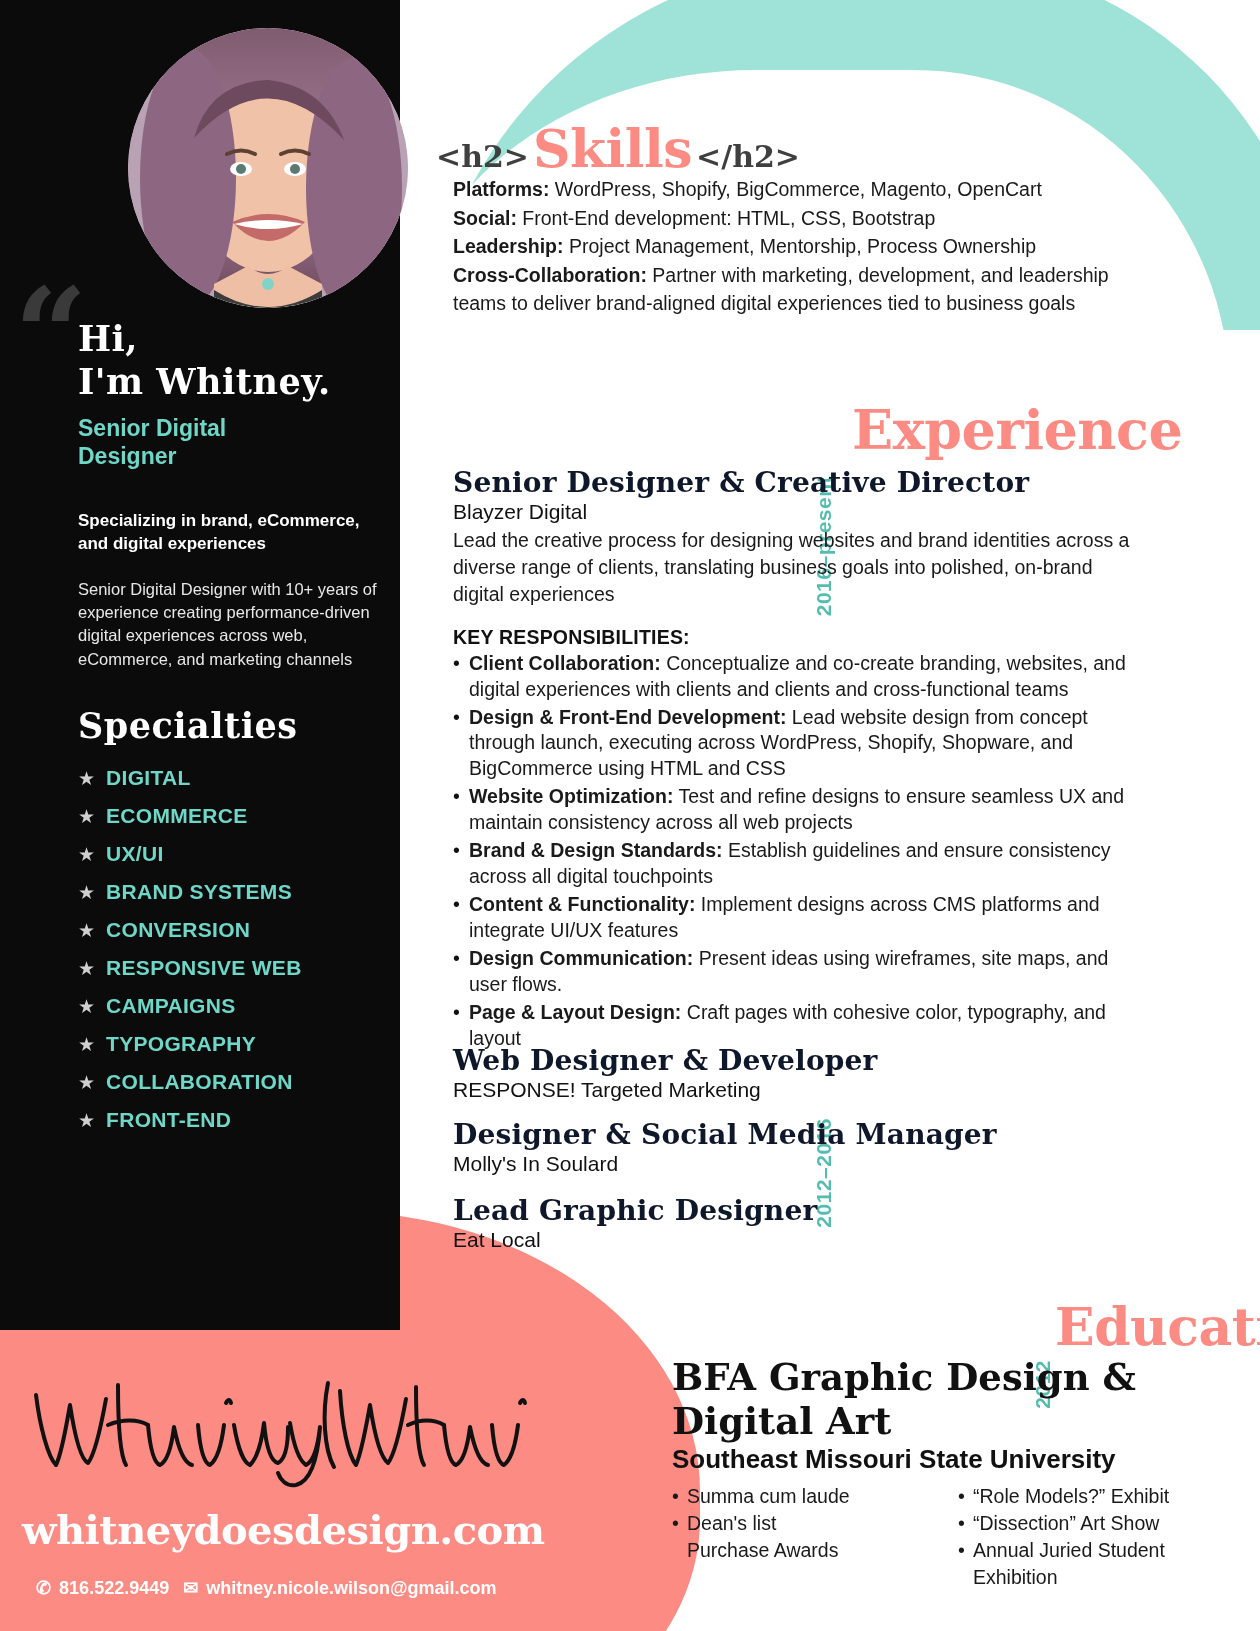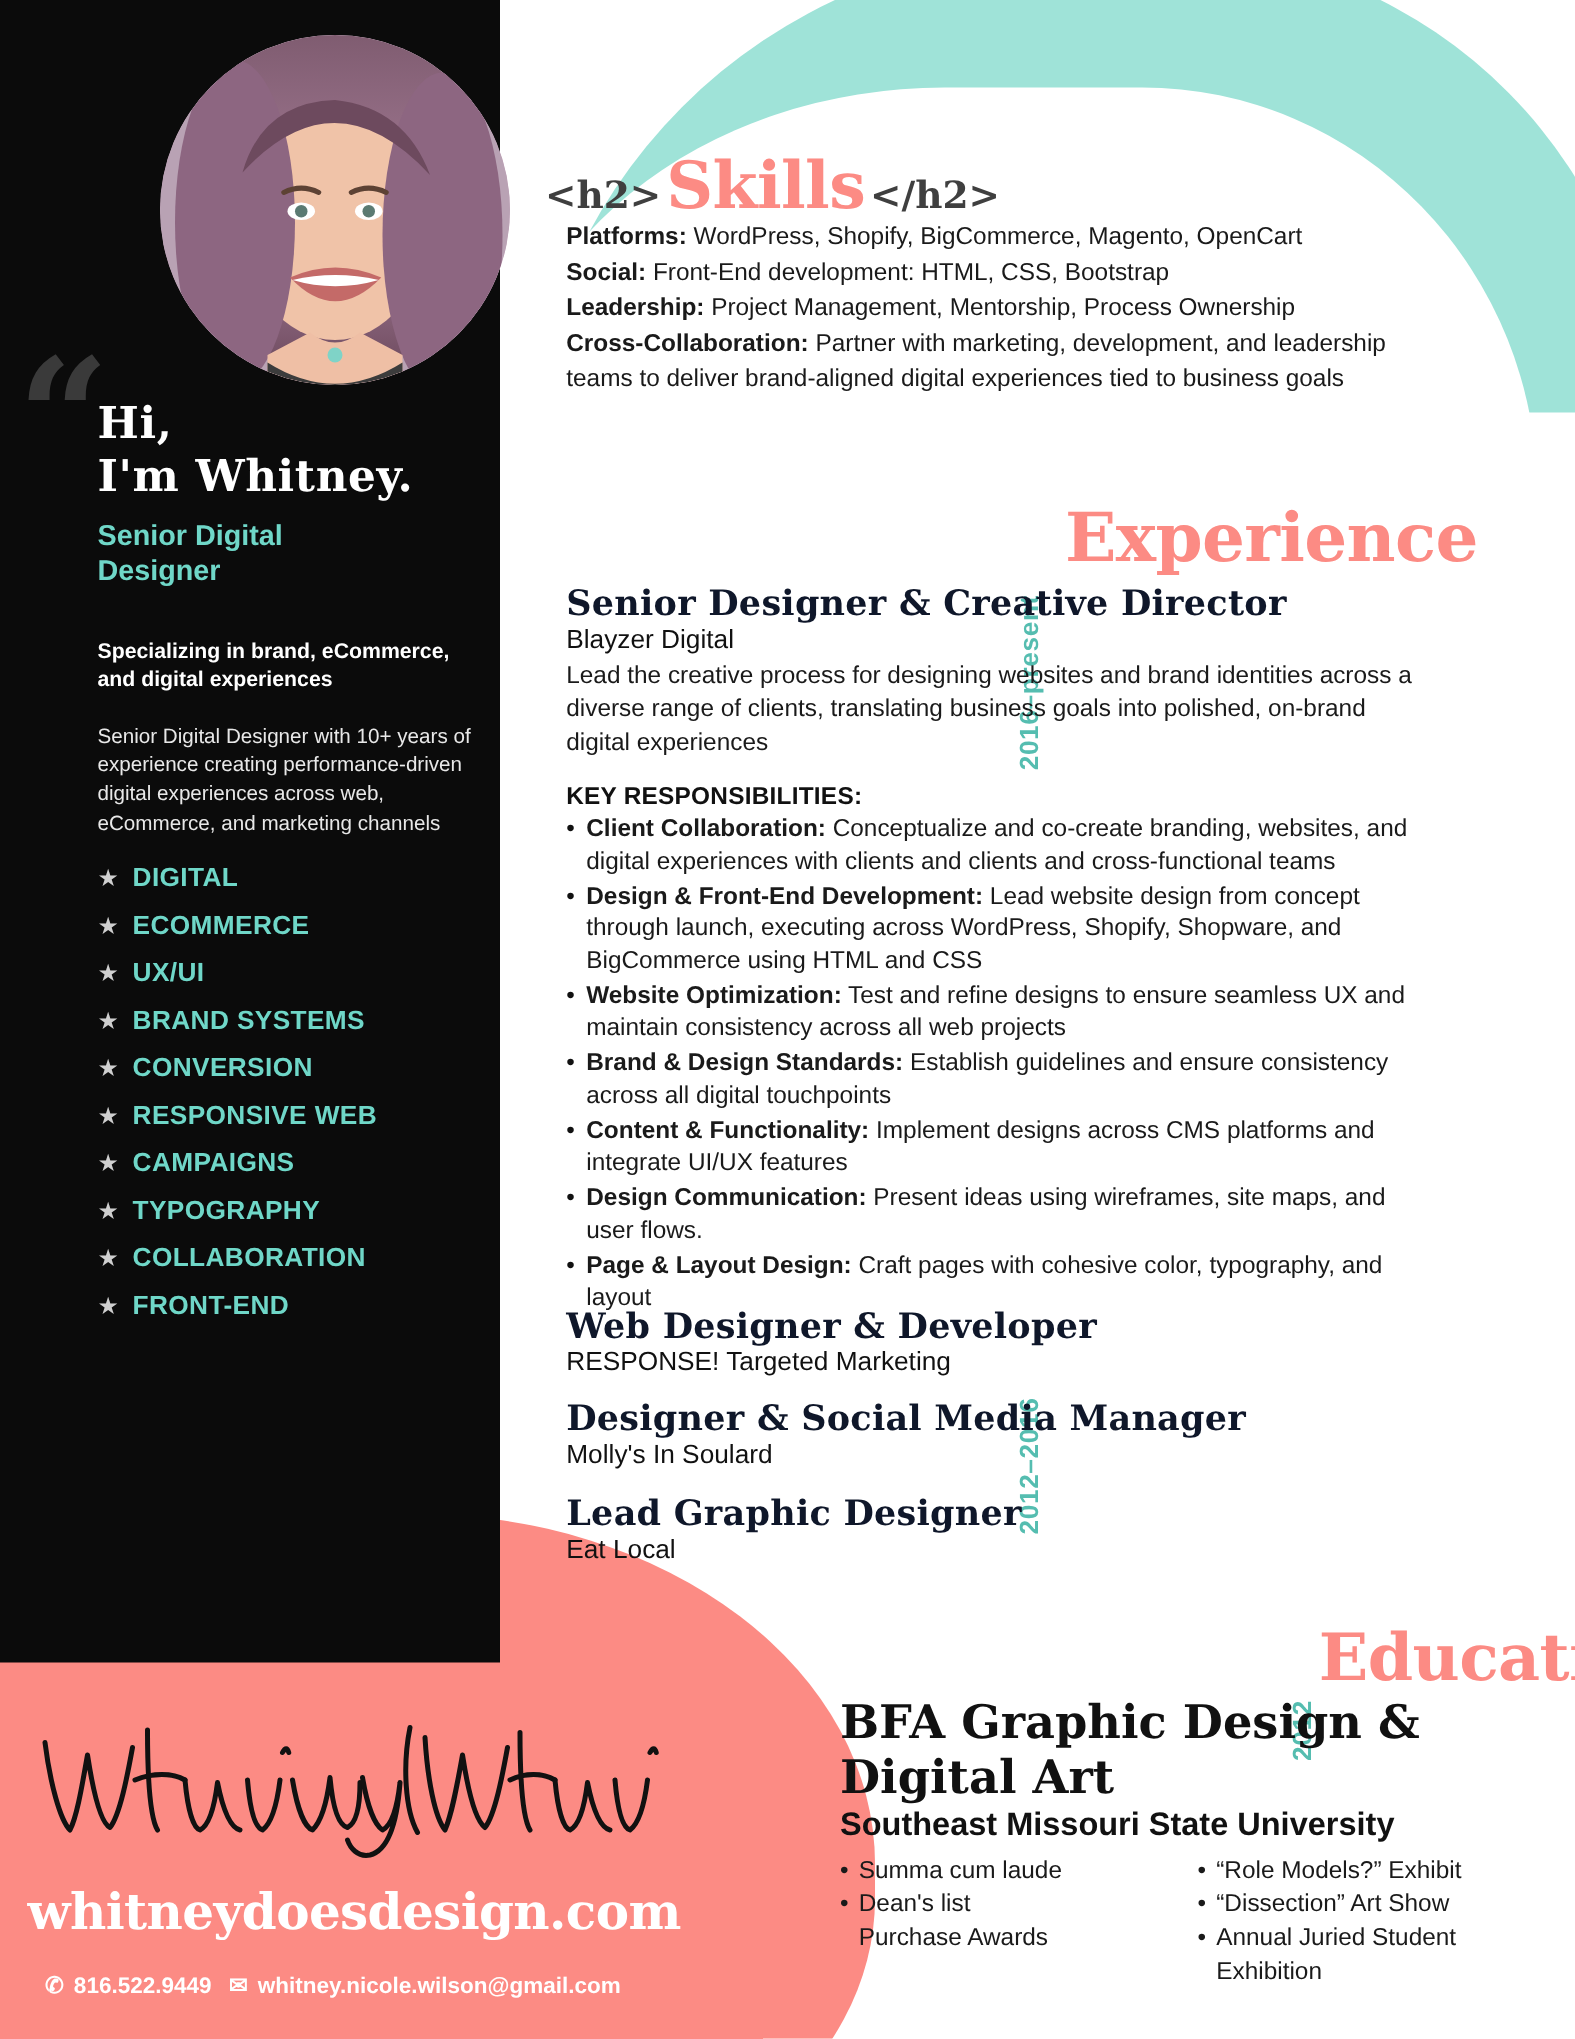--- a/index.html
+++ b/index.html
@@ -340,20 +340,21 @@
 
   <div class="left-inner">
     <div class="hi-name">
       <div>Hi,</div>
       <div>I'm Whitney.</div>
     </div>
     <div class="role" style="white-space:pre-line">Senior Digital
 Designer</div>
     <div class="special-head">Specializing in brand, eCommerce, and digital experiences</div>
     <div class="bio">Senior Digital Designer with 10+ years of experience creating performance-driven digital experiences across web, eCommerce, and marketing channels</div>
+    <div class="specialties-title">Specialties</div>
     <ul class="spec-list">
       <li class="spec-item">
           <span class="star">★</span>
           <span class="spec-label">DIGITAL</span>
         </li>
       <li class="spec-item">
           <span class="star">★</span>
           <span class="spec-label">ECOMMERCE</span>
         </li>
       <li class="spec-item">

